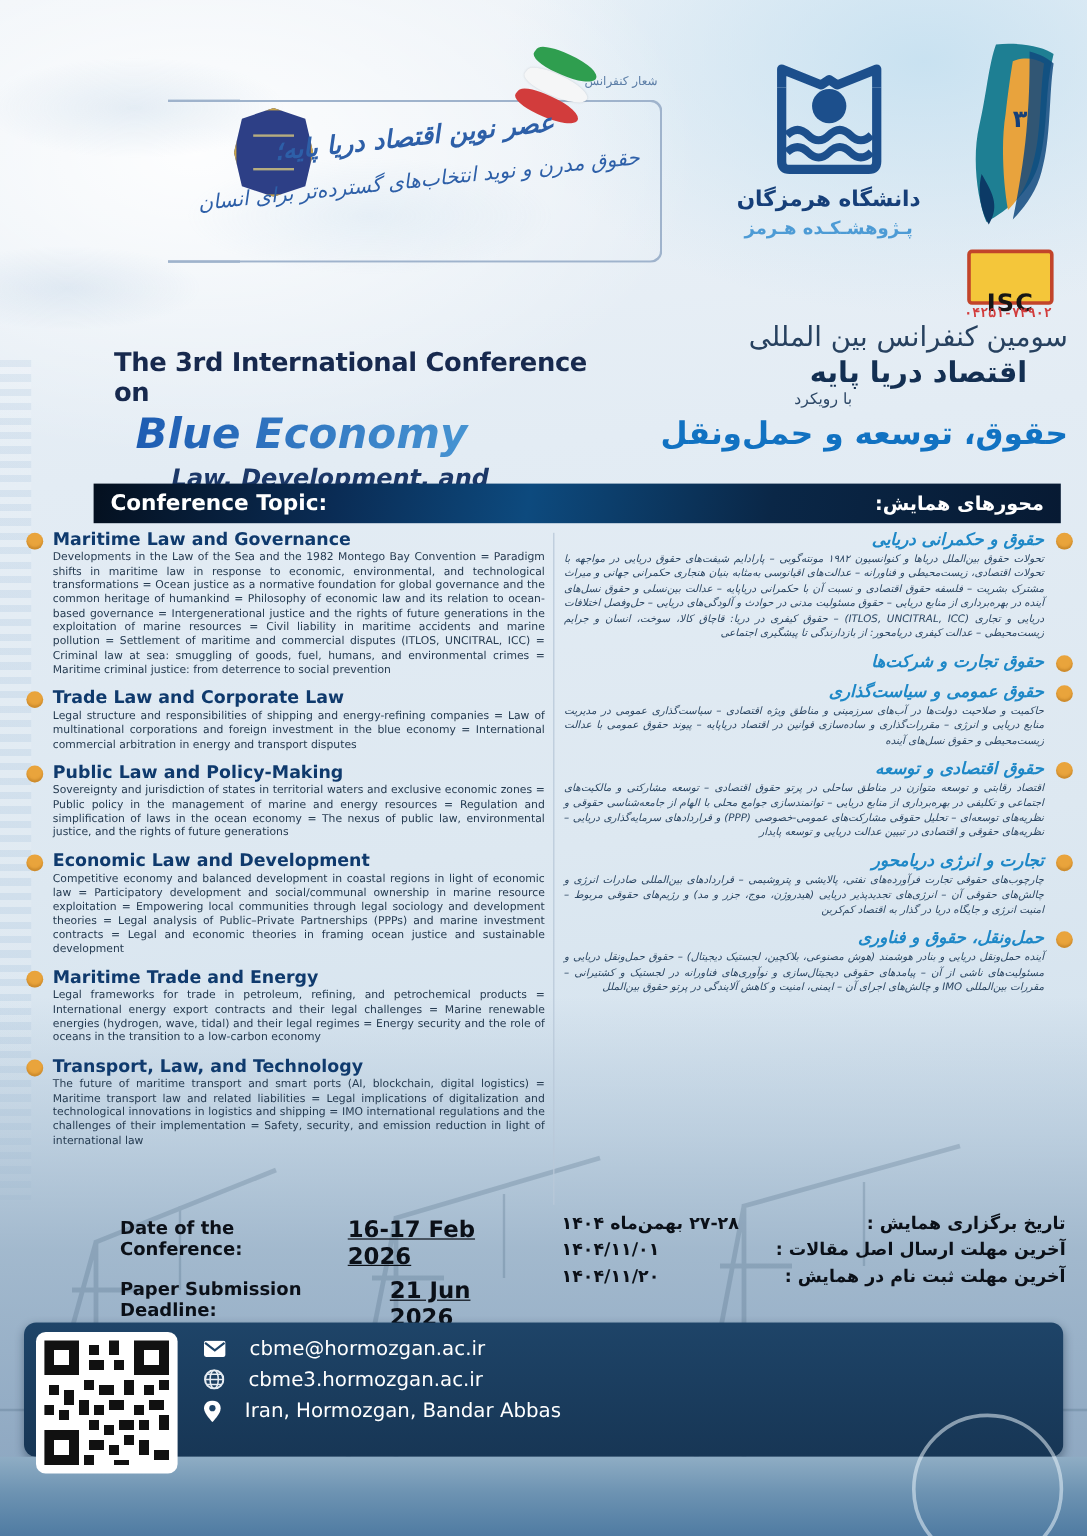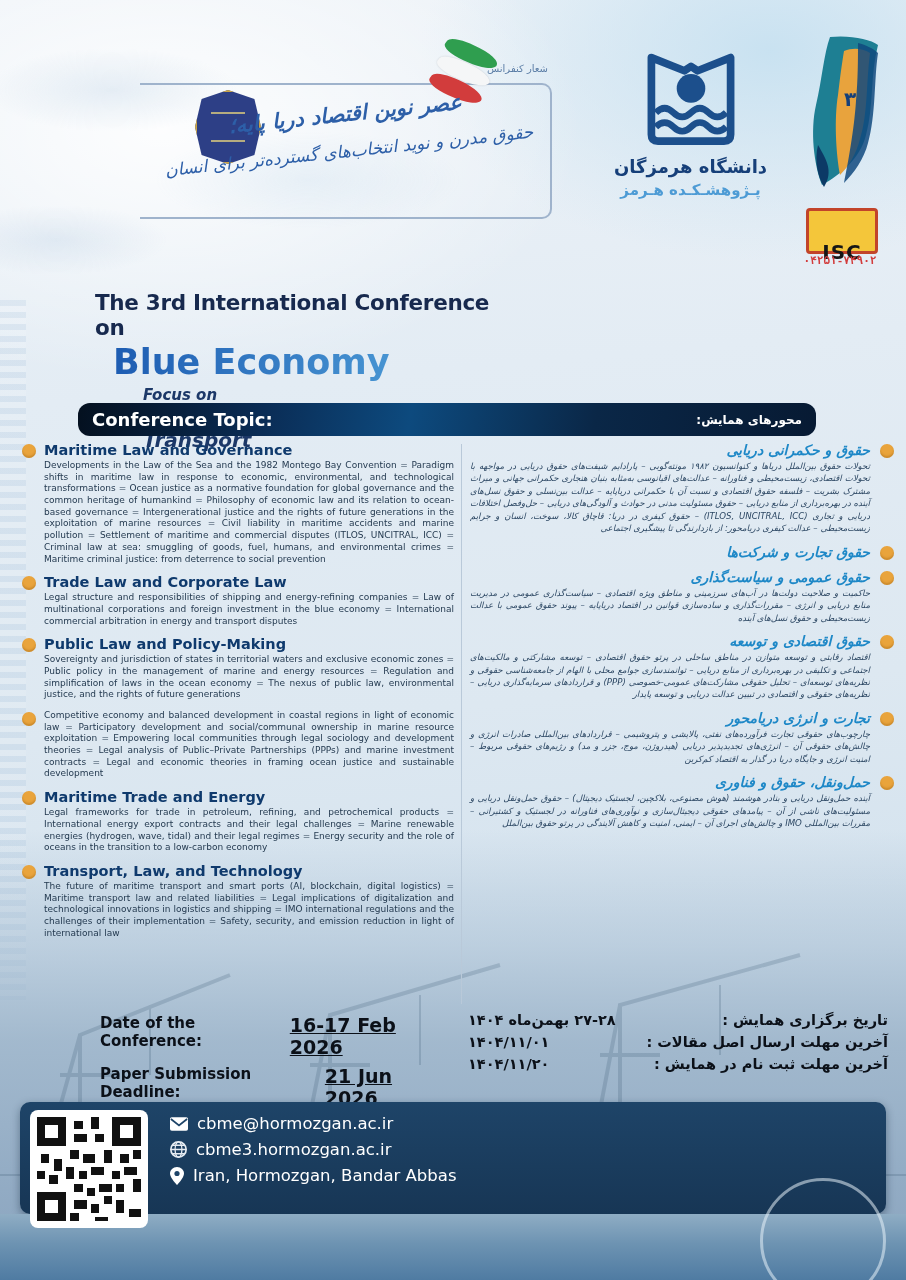--- a/index.html
+++ b/index.html
@@ -45,35 +45,35 @@
   .emblem{position:absolute;left:800px;top:5px;width:88px;height:160px;}
   .emblem .num{position:absolute;left:44px;top:52px;font-size:20px;font-weight:bold;color:#15407a;}
   .isc{position:absolute;left:806px;top:178px;width:66px;height:40px;background:#f4c63a;border:3px solid #c2442a;
     border-radius:4px;display:flex;flex-direction:column;align-items:center;justify-content:center;}
   .isc b{font-size:20px;color:#161616;letter-spacing:1px;line-height:1;margin-top:43px;}
   .isc i{display:block;width:48px;height:5px;background:#c2442a;margin-top:2px;border-radius:1px;}
   .isc-code{position:absolute;left:790px;top:224px;width:100px;text-align:center;font-size:11px;font-weight:bold;color:#d23c3c;direction:rtl;font-family:Liberation Mono, monospace;}
   
   .title-en{position:absolute;left:95px;top:290px;width:400px;}
   .title-en .t1{font-size:21.5px;font-weight:bold;color:#17294e;letter-spacing:-.3px;}
-  .title-en .t2{font-size:35px;font-weight:bold;margin:2px 0 4px 18px;
+  .title-en .t2{font-size:35px;font-weight:bold;font-style:italic;margin:2px 0 4px 18px;
     background:linear-gradient(90deg,#1d5cb2,#57a9de);-webkit-background-clip:text;background-clip:text;color:transparent;}
   .title-en .t3{font-size:15px;font-style:italic;font-weight:bold;color:#1c3868;margin-left:48px;}
   .title-en .t4{font-size:20px;font-style:italic;font-weight:bold;color:#1c3868;margin-left:48px;}
   .title-fa{position:absolute;left:490px;top:268px;width:400px;direction:rtl;text-align:right;}
   .title-fa .t1{font-size:23px;color:#27415f;}
   .title-fa .t2{font-size:24px;font-weight:bold;color:#132f52;margin-top:2px;margin-right:34px;}
   .title-fa .t3{font-size:13px;color:#2c4766;margin-top:2px;margin-right:180px;}
   .title-fa .t4{font-size:26px;font-weight:bold;color:#1172c2;margin-top:6px;}
   
-  .bar{position:absolute;left:78px;top:403px;width:738px;height:33px;border-radius:12px;
+  .bar{position:absolute;left:78px;top:403px;width:806px;height:33px;border-radius:0;
     background:linear-gradient(100deg,#04101f 0%,#0a2c55 25%,#0d4a7e 45%,#0a2747 70%,#071a33 100%);
     display:flex;align-items:center;justify-content:space-between;padding:0 14px;box-sizing:border-box;}
   .bar .en{color:#fff;font-size:18px;font-weight:bold;}
-  .bar .fa{color:#fff;font-size:12px;font-weight:bold;direction:rtl;}
+  .bar .fa{color:#fff;font-size:16px;font-weight:bold;direction:rtl;}
   
   .topics{position:absolute;left:0;top:440px;width:906px;height:572px;}
   .col-en{position:absolute;left:22px;top:2px;width:432px;}
   .col-fa{position:absolute;left:470px;top:2px;width:424px;direction:rtl;font-style:italic;}
   .divider{position:absolute;left:461px;top:4px;width:1px;height:560px;background:#b9c9d9;}
   .topic{position:relative;margin-bottom:9px;}
   .col-en .topic{padding-left:22px;}
   .col-fa .topic{padding-right:24px;}
   .bullet{position:absolute;top:2px;width:14px;height:14px;border-radius:50%;background:#e9a43c;box-shadow:inset 0 -2px 2px rgba(160,100,20,.4);}
   .col-en .bullet{left:0;}
@@ -93,21 +93,21 @@
   .dates-en .val{font-size:19px;font-weight:bold;color:#0b1018;text-decoration:underline;}
   .dates-fa{position:absolute;left:468px;top:1012px;width:420px;direction:rtl;}
   .dates-fa .row{display:flex;justify-content:space-between;margin-bottom:6px;}
   .dates-fa .lbl{font-size:14.5px;font-weight:bold;color:#0b1018;}
   .dates-fa .val{font-size:14.5px;font-weight:bold;color:#0b1018;}
   
   .footer{position:absolute;left:20px;top:1102px;width:866px;height:112px;border-radius:10px;
     background:linear-gradient(180deg,#1e4468,#173655);box-shadow:0 3px 8px rgba(10,30,50,.4);}
   .qr{position:absolute;left:10px;top:8px;width:118px;height:118px;background:#fff;border-radius:8px;padding:7px;box-sizing:border-box;z-index:2;}
   .contacts{position:absolute;left:150px;top:12px;width:300px;color:#fff;}
-  .c-row{display:flex;align-items:center;gap:9px;margin-bottom:7px;}
+  .c-row{display:flex;align-items:center;gap:20px;margin-bottom:7px;}
   .c-row .txt{font-size:16.5px;}
   .addr{position:absolute;right:18px;top:14px;width:420px;direction:rtl;text-align:justify;color:#f2f6fa;font-size:13.5px;line-height:1.75;}
   
   .bottom{position:absolute;left:0;top:1214px;width:906px;height:66px;
     background:linear-gradient(180deg,#8fadc4 0%,#6d93b2 45%,#4f7ba2 100%);}
   .ring{position:absolute;left:760px;top:1178px;width:120px;height:120px;border-radius:50%;
     border:3px solid rgba(230,240,248,.55);}
   .edge-tex{position:absolute;left:0;top:300px;width:26px;height:700px;opacity:.5;pointer-events:none;
     background:repeating-linear-gradient(180deg,rgba(120,160,200,.25) 0 6px,rgba(255,255,255,.2) 6px 12px);}
 </style>
@@ -162,22 +162,27 @@
     <div class="isc">
       <b>ISC</b>
         <i></i>
     </div>
     <div class="isc-code">۰۴۲۵۱-۷۴۹۰۲</div>
   </div>
 
   <div class="title-en">
     <div class="t1">The 3rd International Conference on</div>
     <div class="t2">Blue Economy</div>
-    <div class="t3">Focus on</div>
     <div class="t4">Law, Development, and Transport</div>
+  </div>
+  <div class="title-fa">
+    <div class="t1">سومین کنفرانس بین المللی</div>
+    <div class="t2">اقتصاد دریا پایه</div>
+    <div class="t3">با رویکرد</div>
+    <div class="t4">حقوق، توسعه و حمل‌ونقل</div>
   </div>
 
   <div class="bar">
     <span class="en">Conference Topic:</span>
     <span class="fa">محورهای همایش:</span>
   </div>
 
   <div class="harbor">
     <svg width="906" height="300" viewBox="0 0 906 300" style="opacity:.22">
       <g stroke="#3c5a74" stroke-width="4" fill="none">
@@ -206,20 +211,21 @@
         <h3>Trade Law and Corporate Law</h3>
         <p>Legal structure and responsibilities of shipping and energy-refining companies = Law of multinational corporations and foreign investment in the blue economy = International commercial arbitration in energy and transport disputes</p>
       </div>
       <div class="topic">
         <span class="bullet"></span>
         <h3>Public Law and Policy-Making</h3>
         <p>Sovereignty and jurisdiction of states in territorial waters and exclusive economic zones = Public policy in the management of marine and energy resources = Regulation and simplification of laws in the ocean economy = The nexus of public law, environmental justice, and the rights of future generations</p>
       </div>
       <div class="topic">
         <span class="bullet"></span>
+        <h3>Economic Law and Development</h3>
         <p>Competitive economy and balanced development in coastal regions in light of economic law = Participatory development and social/communal ownership in marine resource exploitation = Empowering local communities through legal sociology and development theories = Legal analysis of Public–Private Partnerships (PPPs) and marine investment contracts = Legal and economic theories in framing ocean justice and sustainable development</p>
       </div>
       <div class="topic">
         <span class="bullet"></span>
         <h3>Maritime Trade and Energy</h3>
         <p>Legal frameworks for trade in petroleum, refining, and petrochemical products = International energy export contracts and their legal challenges = Marine renewable energies (hydrogen, wave, tidal) and their legal regimes = Energy security and the role of oceans in the transition to a low-carbon economy</p>
       </div>
       <div class="topic">
         <span class="bullet"></span>
         <h3>Transport, Law, and Technology</h3>

